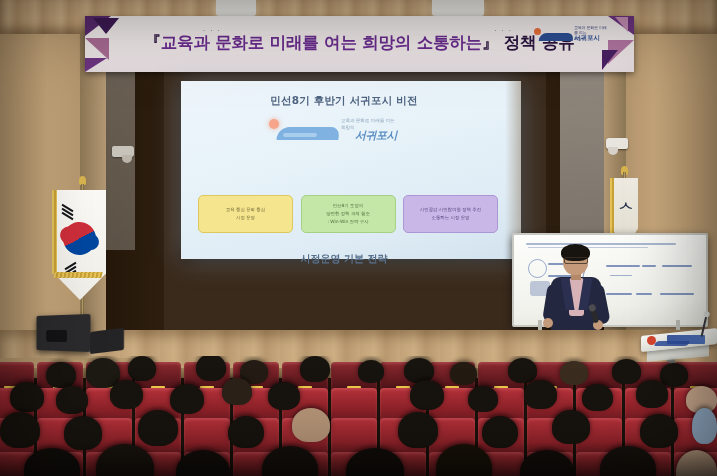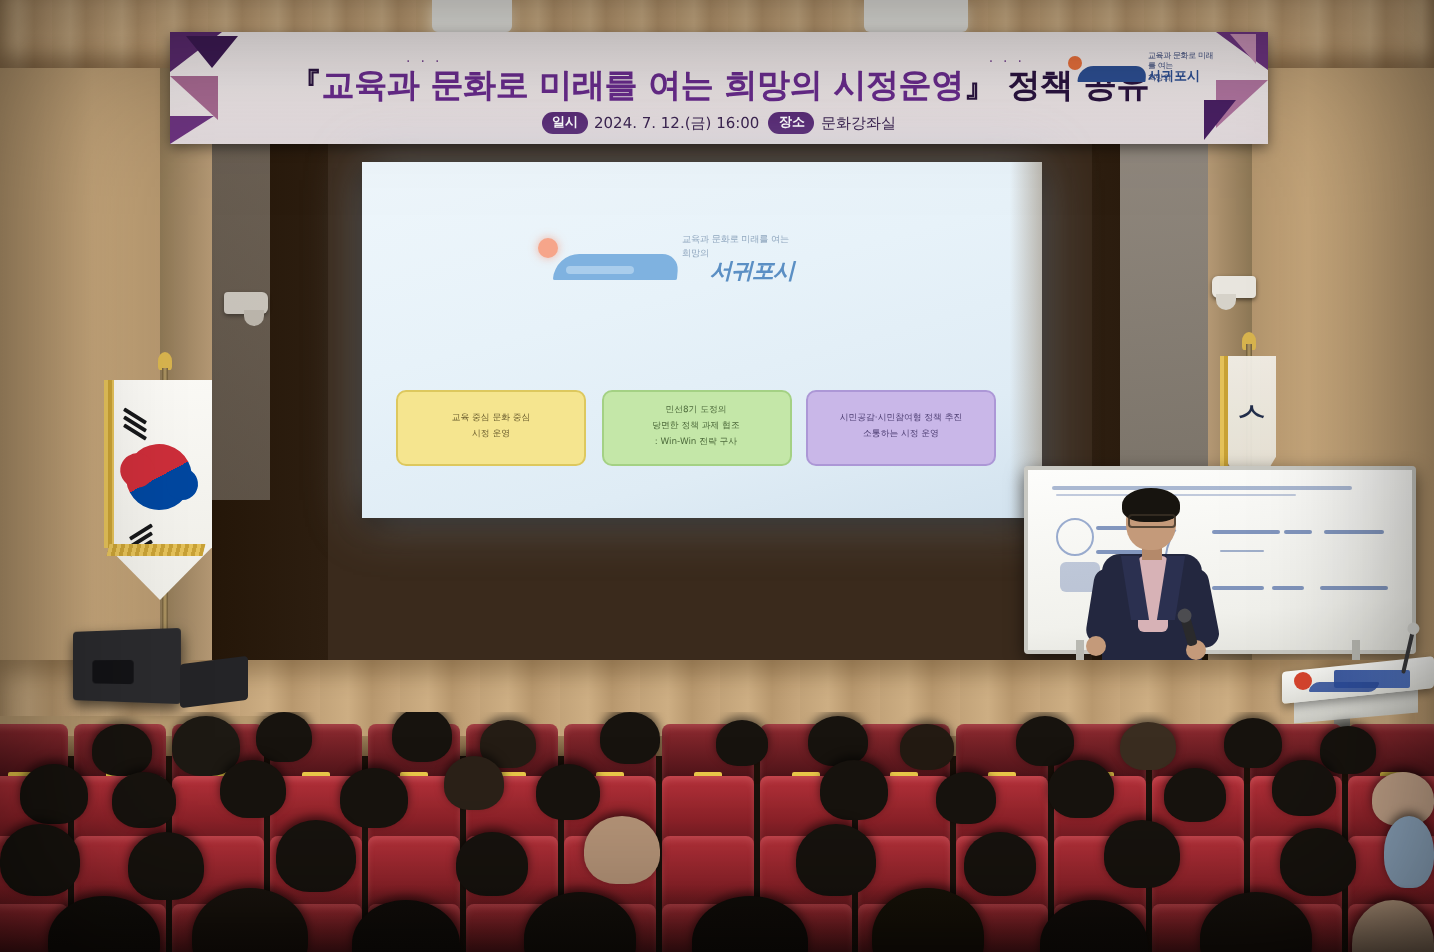--- a/index.html
+++ b/index.html
@@ -245,41 +245,42 @@
     <div class="bn-tri bn-t3"></div>
     <div class="bn-tri bn-t4"></div>
     <div class="bn-tri bn-t5"></div>
     <div class="bn-tri bn-t6"></div>
     <div class="bn-tri bn-t7"></div>
     <div class="bn-tri bn-t8"></div>
 
     <div class="bn-dots dl">···</div>
     <div class="bn-dots dr">···</div>
 
-    <div class="bn-line2"><span class="brk">『</span><span class="hl">교육과 문화로 미래를 여는 희망의 시정운영</span><span class="brk">』</span> <span>정책 공유</span></div>
-    <div class="bn-line3"><span class="bn-pill">일시</span><span>2024. 7. 12.(금) 16:00</span> &nbsp;<span class="bn-pill">장소</span><span>문화강좌실</span></div>
+    <div class="bn-line2"><span class="brk">『</span><span class="hl">교육과 문화로 미래를 여는 희망의 소통하는</span><span class="brk">』</span> <span>정책 공유</span></div>
 
     <div class="bn-logo">
       <div class="lsun"></div>
       <div class="lmt"></div>
       <div class="ltx"><span>교육과 문화로 미래를 여는</span><br><span>희망의</span></div>
       <div class="lnm">서귀포시</div>
     </div>
   </div>
 
   <div class="screen">
+    <div class="slide-title">민선8기 후반기 서귀포시 비전</div>
 
     <div class="slide-logo">
       <div class="sl-sun"></div>
       <div class="sl-mt"></div>
       <div class="sl-mt2"></div>
       <div class="sl-tag"><span>교육과 문화로 미래를 여는</span><br><span>희망의</span></div>
       <div class="sl-name">서귀포시</div>
     </div>
 
+    <div class="strategy-head">시정운영 기본 전략</div>
 
     <div class="boxes">
       <div class="sbox y">
         <span>교육 중심 문화 중심</span>
         <span>시정 운영</span>
       </div>
       <div class="sbox g">
         <span>민선8기 도정의</span>
         <span>당면한 정책 과제 협조</span>
         <span>: Win-Win 전략 구사</span>

